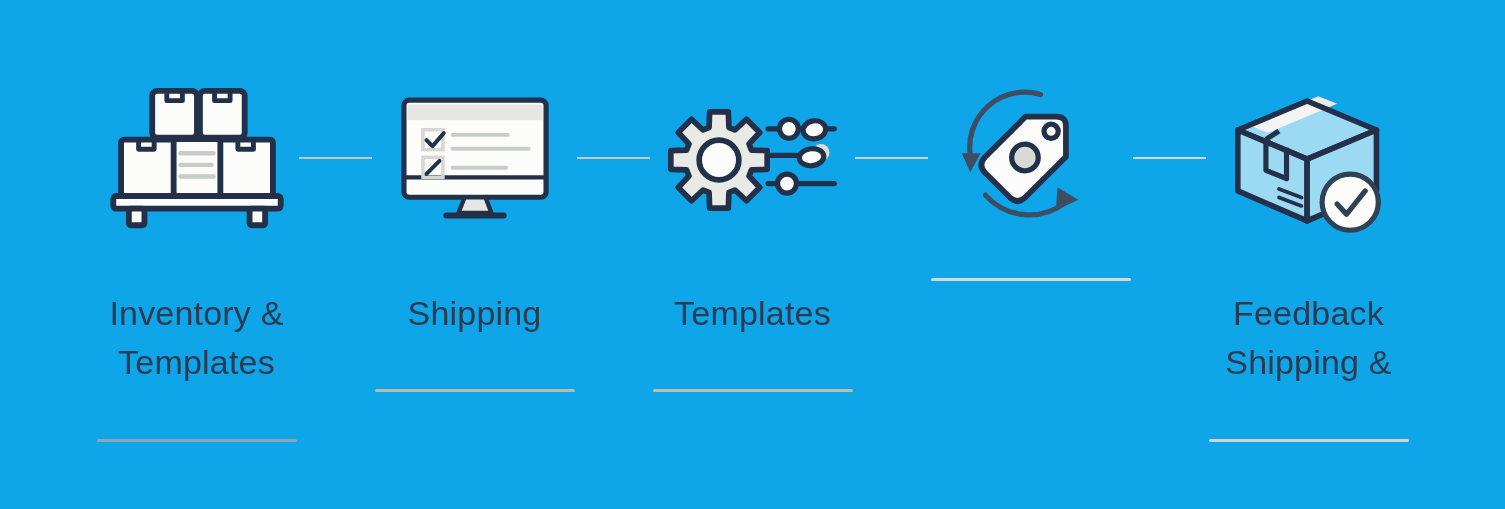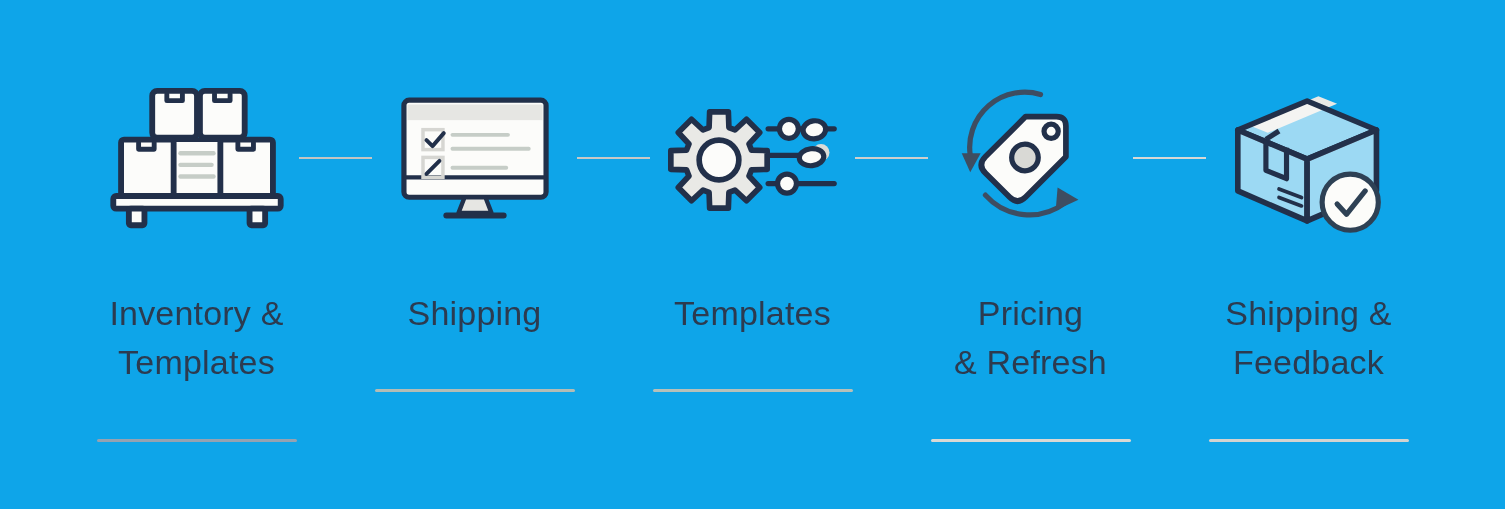--- a/index.html
+++ b/index.html
@@ -174,24 +174,20 @@
         <polygon points="7,72 27,72 16,92" fill="#3e4d61"></polygon>
         <polygon points="108,108 130,121 106,132" fill="#3e4d61"></polygon>
 
         <g transform="translate(80,70) rotate(45)">
           <path d="M-30,-22 L-7,-45 Q0,-52 7,-45 L30,-22 L30,38 Q30,50 18,50 L-18,50 Q-30,50 -30,38 Z" fill="#fcfcfa" stroke="#22304a" stroke-width="6" stroke-linejoin="round"></path>
           <circle cx="0" cy="-30" r="7.5" fill="#fcfcfa" stroke="#22304a" stroke-width="5.5"></circle>
           <circle cx="0" cy="9" r="14" fill="#d9d9d5" stroke="#22304a" stroke-width="5.5"></circle>
         </g>
       </svg>
     </div>
-    <div class="label">
-      <span>Pricing</span>
-      <span>&amp; Refresh</span>
-    </div>
     <div class="underline" style="background: rgb(217, 216, 212);"></div>
   </div>
 
   <div class="connector" style="background: rgb(216, 216, 213);"></div>
 
   <div class="step">
     <div class="icon-wrap">
       <svg width="170" height="148" viewBox="0 0 180 158" fill="none">
 
         <polygon points="26,42 100,11 120,19 46,50" fill="#e9e9e6"></polygon>
@@ -210,19 +206,19 @@
         <g stroke="#22304a" stroke-width="4" stroke-linecap="round">
           <line x1="58" y1="110" x2="82" y2="119"></line>
           <line x1="58" y1="119" x2="82" y2="128"></line>
         </g>
 
         <circle cx="134" cy="124" r="30" fill="#fcfcfa" stroke="#2e4155" stroke-width="5.5"></circle>
         <path d="M120,126 l10,11 l20,-25" stroke="#2e4155" stroke-width="5.5" fill="none" stroke-linecap="round" stroke-linejoin="round"></path>
       </svg>
     </div>
     <div class="label">
+      <span>Feedback</span>
       <span>Shipping &amp;</span>
-      <span>Feedback</span>
     </div>
     <div class="underline" style="background: rgb(211, 211, 208);"></div>
   </div>
 
 </div>
 
 </body></html>

